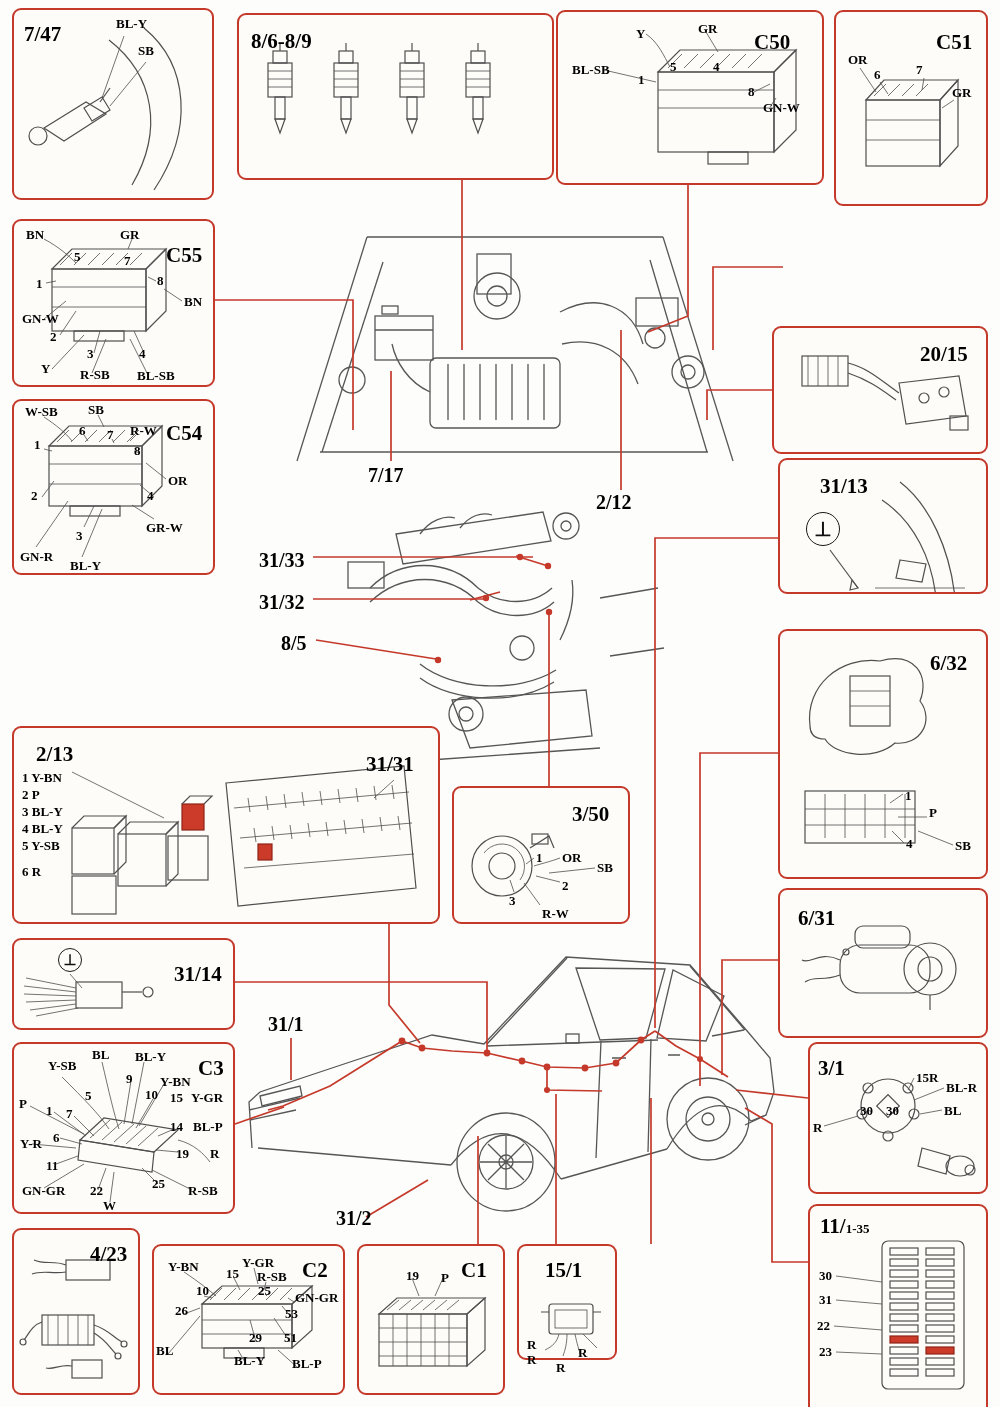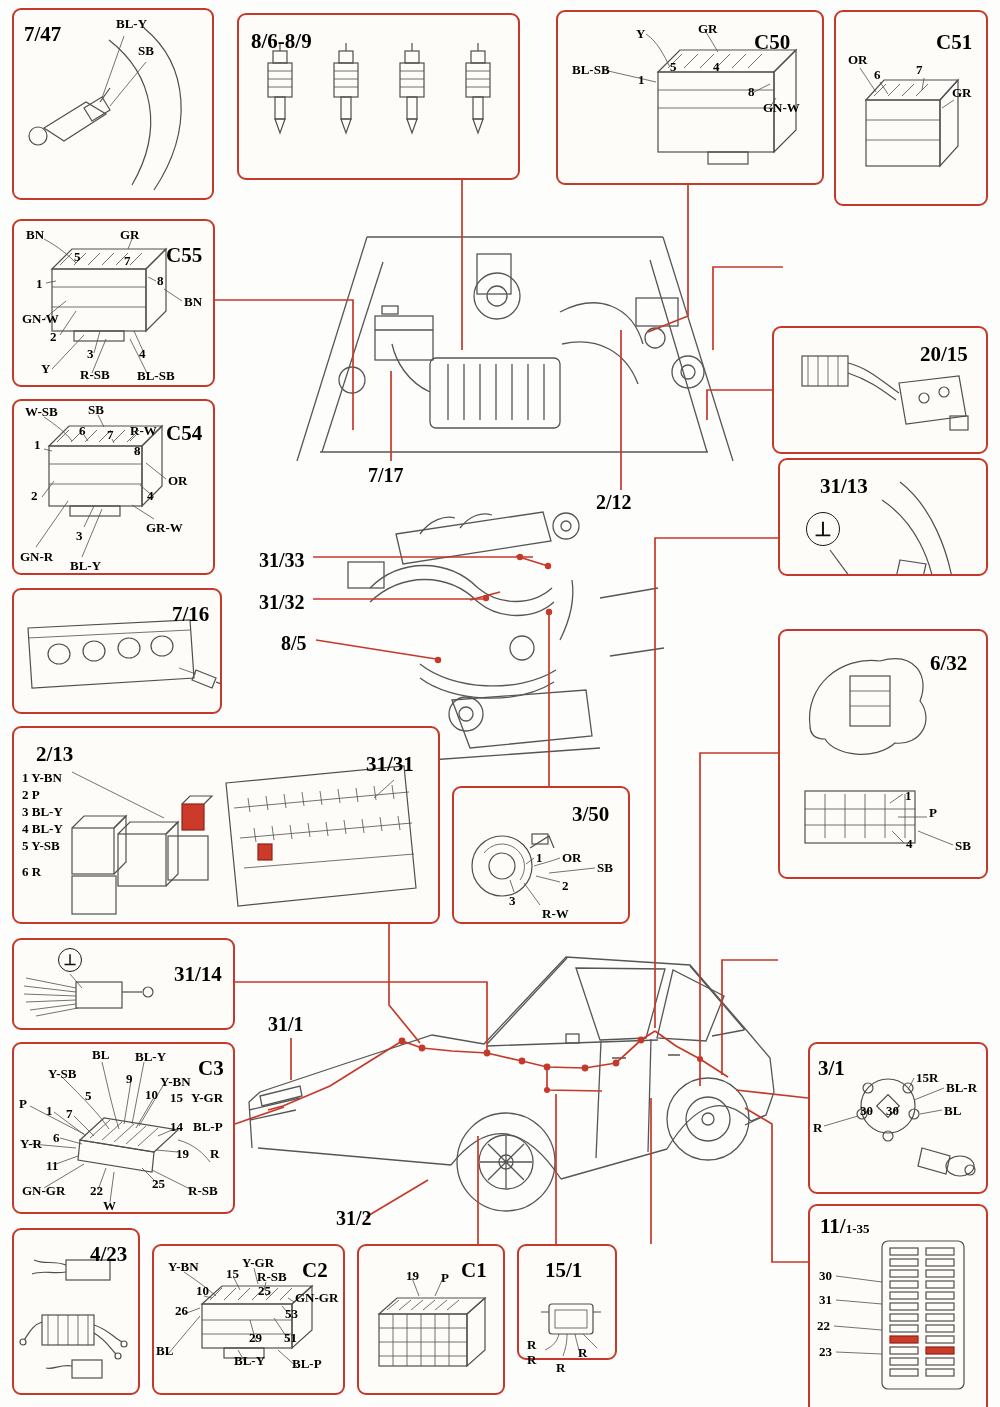--- a/index.html
+++ b/index.html
@@ -171,21 +171,21 @@
         <path d="M95,30 C140,65 150,120 118,175"></path>
       <path d="M30,118 L72,92 L92,104 L50,131 Z"></path>
         <circle cx="24" cy="126" r="9"></circle>
       <path d="M70,98 L88,87 L96,100 L78,111 Z"></path>
         <path d="M86,92 L96,78"></path>
       <path class="thin" d="M110,26 L88,88"></path>
         <path class="thin" d="M132,52 L96,96"></path>
     </svg>
   </div>
 
-  <div class="box" style="left:237px;top:13px;width:283px;height:167px">
+  <div class="box" style="left:237px;top:13px;width:317px;height:167px">
     <div class="t" style="left:12px;top:14px">8/6-8/9</div>
     <svg class="art">
       <g>
           <rect x="34" y="36" width="14" height="12"></rect>
           <rect x="29" y="48" width="24" height="34"></rect>
           <path d="M29,56 L53,56 M29,64 L53,64 M29,72 L53,72" class="thin"></path>
           <rect x="36" y="82" width="10" height="22"></rect>
           <path d="M36,104 L46,104 L41,118 Z"></path>
           <path d="M41,28 L41,36"></path>
         </g>
@@ -346,36 +346,22 @@
         <path class="thin" d="M152,78 L132,62"></path>
       <path class="thin" d="M28,96 L40,80"></path>
         <path class="thin" d="M140,96 L126,84"></path>
         <path class="thin" d="M70,126 L80,105"></path>
       <path class="thin" d="M140,118 L118,104"></path>
         <path class="thin" d="M22,146 L54,100"></path>
         <path class="thin" d="M68,156 L88,108"></path>
     </svg>
   </div>
 
-  <div class="box" style="left:12px;top:588px;width:210px;height:126px">
-    <div class="t" style="left:158px;top:12px">7/16</div>
-    <svg class="art">
-      <path d="M14,38 L176,30 L180,88 L18,98 Z"></path>
-        <path d="M14,48 L176,40" class="thin"></path>
-      <ellipse cx="45" cy="64" rx="11" ry="10"></ellipse>
-        <ellipse cx="80" cy="61" rx="11" ry="10"></ellipse>
-      <ellipse cx="115" cy="58" rx="11" ry="10"></ellipse>
-        <ellipse cx="148" cy="56" rx="11" ry="10"></ellipse>
-      <path d="M182,80 L202,88 L198,98 L178,90 Z"></path>
-        <path d="M202,92 L210,95"></path>
-        <path d="M165,78 L182,84" class="thin"></path>
-    </svg>
-  </div>
-
-  <div class="box" style="left:778px;top:458px;width:210px;height:118px">
+
+  <div class="box" style="left:778px;top:458px;width:210px;height:136px">
     <div class="t" style="left:40px;top:14px">31/13</div>
     <div class="gnd" style="left:26px;top:52px;width:34px;height:34px;font-size:20px">⊥</div>
     <svg class="art">
       <path d="M50,90 L78,128"></path>
         <path d="M72,120 L78,128 L70,130 Z"></path>
       <path d="M120,22 C150,45 170,90 175,138"></path>
         <path d="M102,40 C135,62 152,100 156,138"></path>
       <path d="M90,138 L190,138"></path>
         <path d="M95,128 L185,128" class="thin"></path>
       <path d="M120,100 L146,104 L142,122 L116,118 Z"></path>
@@ -448,38 +434,51 @@
         <rect x="78" y="46" width="16" height="10"></rect>
       <path class="thin" d="M80,70 L72,76"></path>
         <path class="thin" d="M106,70 C95,74 86,76 80,78"></path>
       <path class="thin" d="M141,80 L95,85"></path>
         <path class="thin" d="M106,94 L82,88"></path>
       <path class="thin" d="M60,104 L56,92"></path>
         <path class="thin" d="M86,117 L70,95"></path>
     </svg>
   </div>
 
+  <div class="box" style="left:778px;top:888px;width:210px;height:150px">
+    <div class="t" style="left:18px;top:16px">6/31</div>
+    <svg class="art">
+      <rect x="60" y="55" width="90" height="48" rx="20"></rect>
+        <circle cx="150" cy="79" r="26"></circle>
+        <circle cx="150" cy="79" r="12"></circle>
+      <rect x="75" y="36" width="55" height="22" rx="8"></rect>
+        <circle cx="66" cy="62" r="3"></circle>
+      <path d="M60,70 C40,60 30,75 22,70"></path>
+        <path d="M60,85 C42,92 35,85 25,92"></path>
+        <path d="M150,105 L150,120"></path>
+    </svg>
+  </div>
 
   <div class="box" style="left:12px;top:938px;width:223px;height:92px">
     <div class="t" style="left:160px;top:22px">31/14</div>
     <div class="gnd" style="left:44px;top:8px;width:24px;height:24px;font-size:15px">⊥</div>
     <svg class="art">
       <path d="M56,34 L68,48" class="thin"></path>
       <rect x="62" y="42" width="46" height="26"></rect>
       <path d="M62,48 L12,38 M62,52 L10,46 M62,56 L10,54 M62,60 L12,62 M62,64 L16,70 M64,68 L22,76" class="thin"></path>
       <path d="M108,52 L128,52"></path>
         <circle cx="134" cy="52" r="5"></circle>
     </svg>
   </div>
 
   <div class="box" style="left:12px;top:1042px;width:223px;height:172px">
     <div class="t" style="left:184px;top:12px">C3</div>
     <span class="lbl" style="left:78px;top:3px">BL</span>
     <span class="lbl" style="left:121px;top:5px">BL-Y</span>
-    <span class="lbl" style="left:34px;top:22px">Y-SB</span>
+    <span class="lbl" style="left:34px;top:14px">Y-SB</span>
     <span class="lbl" style="left:112px;top:27px">9</span>
     <span class="lbl" style="left:146px;top:30px">Y-BN</span>
     <span class="lbl" style="left:131px;top:43px">10</span>
     <span class="lbl" style="left:156px;top:46px">15</span>
     <span class="lbl" style="left:177px;top:46px">Y-GR</span>
     <span class="lbl" style="left:5px;top:52px">P</span>
     <span class="lbl" style="left:32px;top:59px">1</span>
     <span class="lbl" style="left:71px;top:44px">5</span>
     <span class="lbl" style="left:52px;top:62px">7</span>
     <span class="lbl" style="left:156px;top:75px">14</span>

